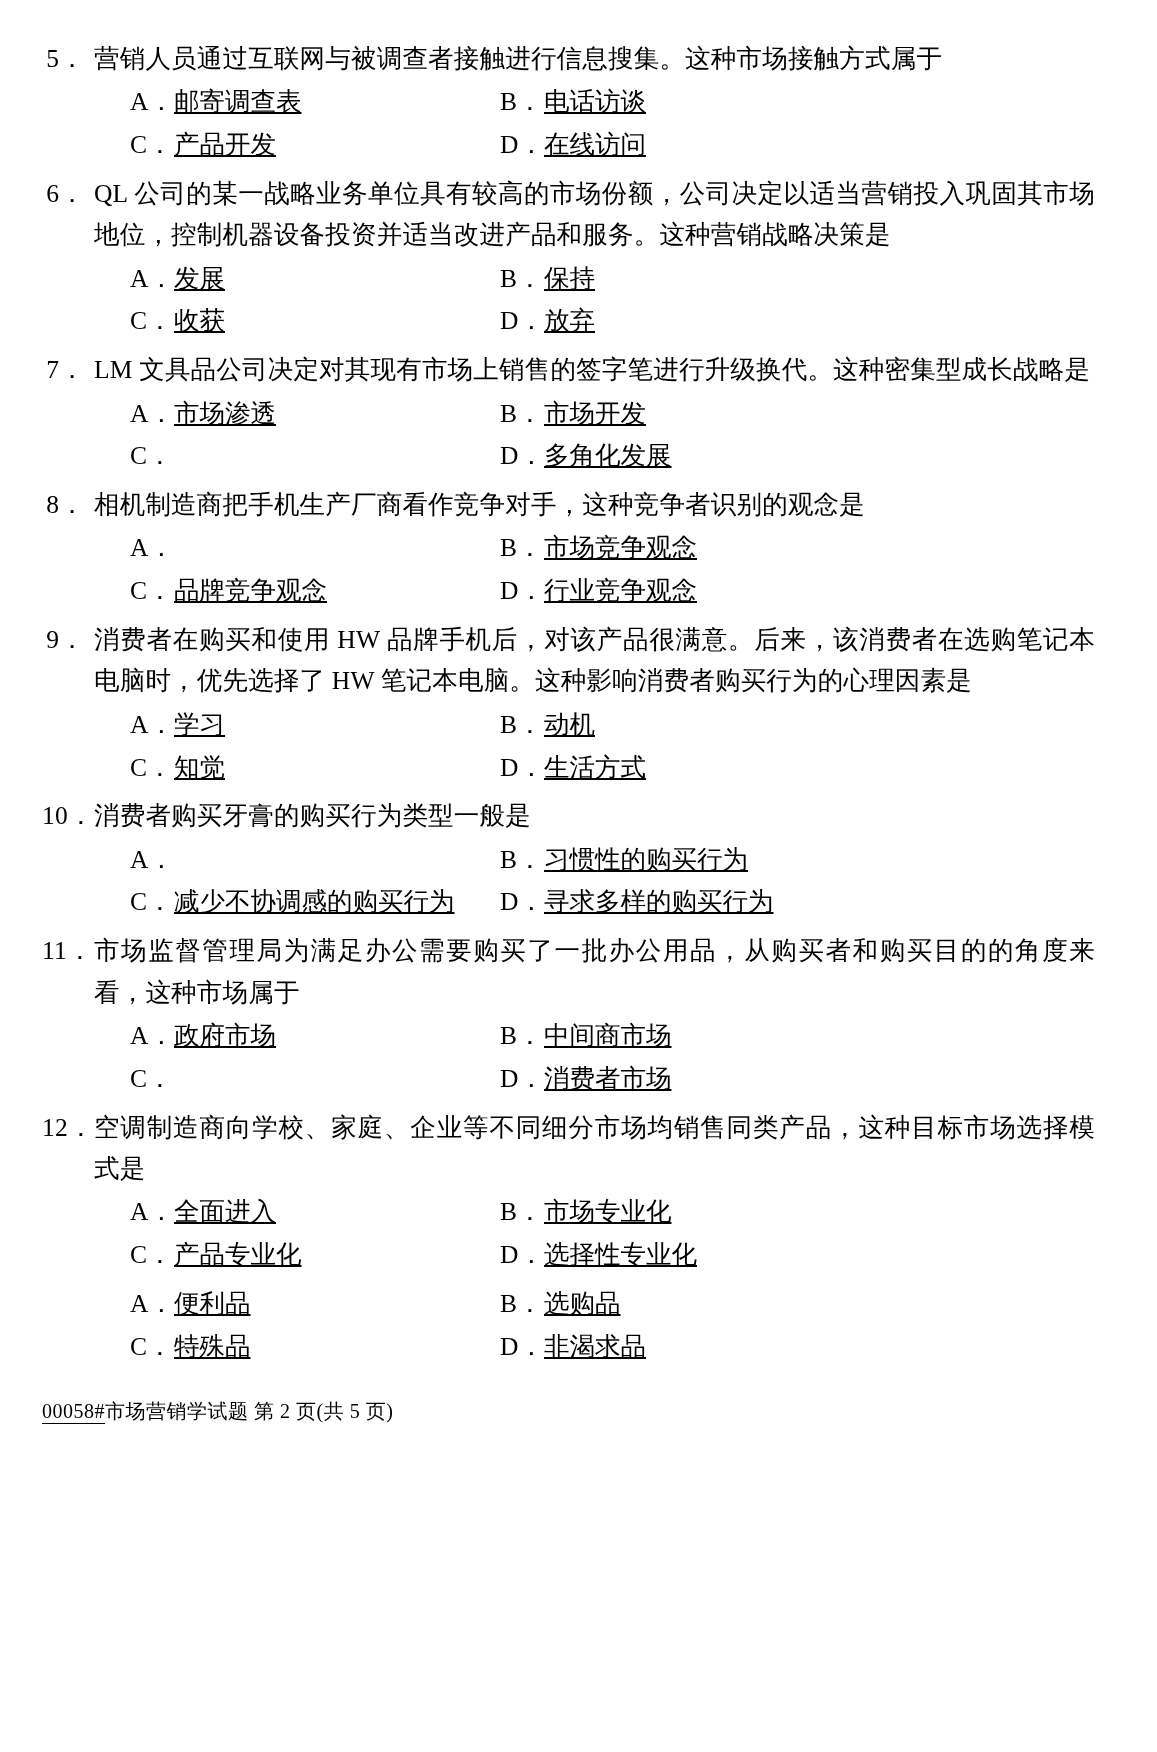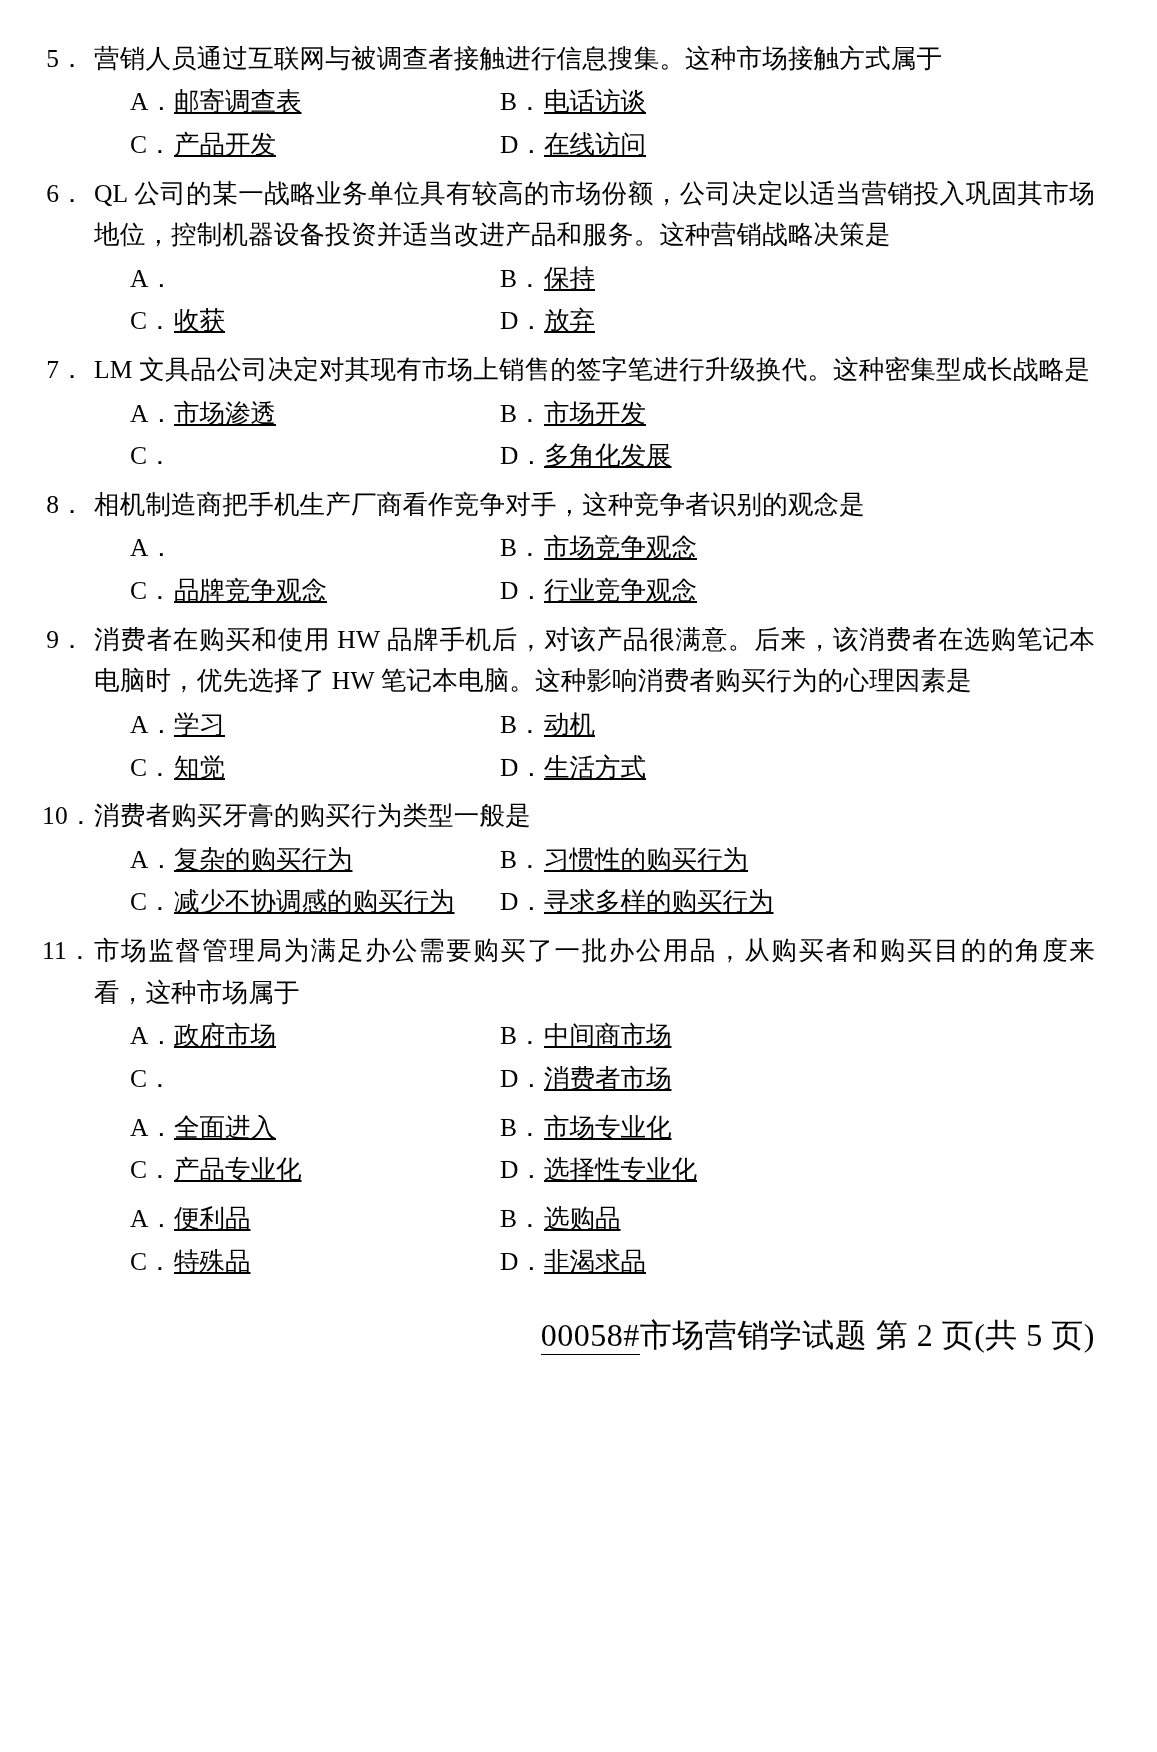--- a/index.html
+++ b/index.html
@@ -69,22 +69,22 @@
   .opt-label {
     min-width: 44px;
     white-space: nowrap;
   }
   .opt-text {
     flex: 1;
     text-decoration: underline;
   }
   .footer {
     margin-top: 30px;
-    text-align: right;
-    font-size: 32px;
+    text-align: left;
+    font-size: 20px;
     letter-spacing: 0.5px;
   }
   .footer .code {
     text-decoration: none;
     border-bottom: 1.5px solid #000;
     padding-bottom: 1px;
   }
 </style>
 </head>
 <body>
@@ -122,20 +122,21 @@
 
   <div class="question">
     <div class="q-stem">
       <span class="q-num">6．</span>
       <span class="q-text">QL 公司的某一战略业务单位具有较高的市场份额，公司决定以适当营销投入巩固其市场地位，控制机器设备投资并适当改进产品和服务。这种营销战略决策是</span>
     </div>
     <div class="options">
       <div class="opt-row">
         <div class="opt opt-a">
           <span class="opt-label">A．</span>
+          <span class="opt-text">发展</span>
         </div>
         <div class="opt opt-b">
           <span class="opt-label">B．</span>
           <span class="opt-text">保持</span>
         </div>
       </div>
       <div class="opt-row">
         <div class="opt opt-c">
           <span class="opt-label">C．</span>
           <span class="opt-text">收获</span>
@@ -235,21 +236,20 @@
 
   <div class="question">
     <div class="q-stem">
       <span class="q-num">10．</span>
       <span class="q-text">消费者购买牙膏的购买行为类型一般是</span>
     </div>
     <div class="options">
       <div class="opt-row">
         <div class="opt opt-a">
           <span class="opt-label">A．</span>
-          <span class="opt-text">复杂的购买行为</span>
         </div>
         <div class="opt opt-b">
           <span class="opt-label">B．</span>
           <span class="opt-text">习惯性的购买行为</span>
         </div>
       </div>
       <div class="opt-row">
         <div class="opt opt-c">
           <span class="opt-label">C．</span>
           <span class="opt-text">减少不协调感的购买行为</span>
@@ -284,20 +284,24 @@
         </div>
         <div class="opt opt-d">
           <span class="opt-label">D．</span>
           <span class="opt-text">消费者市场</span>
         </div>
       </div>
     </div>
   </div>
 
   <div class="question">
+    <div class="q-stem">
+      <span class="q-num">12．</span>
+      <span class="q-text">空调制造商向学校、家庭、企业等不同细分市场均销售同类产品，这种目标市场选择模式是</span>
+    </div>
     <div class="options">
       <div class="opt-row">
         <div class="opt opt-a">
           <span class="opt-label">A．</span>
           <span class="opt-text">全面进入</span>
         </div>
         <div class="opt opt-b">
           <span class="opt-label">B．</span>
           <span class="opt-text">市场专业化</span>
         </div>

